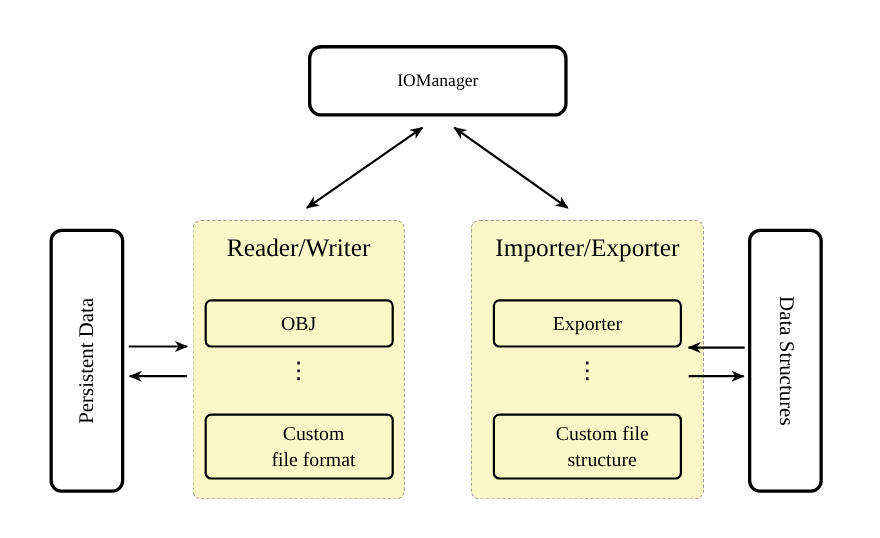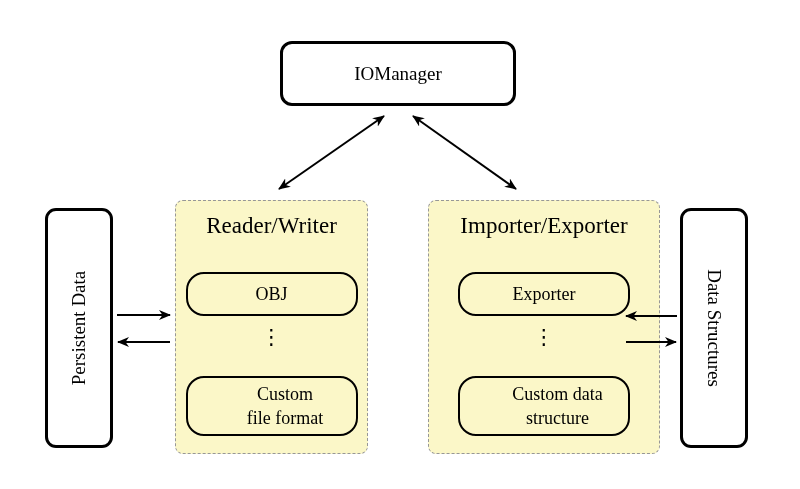--- a/index.html
+++ b/index.html
@@ -13,41 +13,41 @@
   #page{
     position:relative;width:800px;height:489px;background:var(--background);
     font-family:"Liberation Serif","DejaVu Serif",serif;color:#000;overflow:hidden;
   }
   .node{
     position:absolute;background:var(--node-fill);
     border:3px solid var(--line);border-radius:12px;
     display:flex;align-items:center;justify-content:center;
     box-sizing:border-box;
   }
-  #iomanager{left:280px;top:41px;width:236px;height:65px;font-size:19px;}
+  #iomanager{left:280px;top:41px;width:236px;height:65px;font-size:16px;}
   .side-node{border-radius:11px;}
   #persistent-data{left:45px;top:208px;width:68px;height:240px;}
   #data-structures{left:680px;top:208px;width:68px;height:240px;}
   .vlabel{white-space:nowrap;font-size:19px;}
   #persistent-data .vlabel{transform:rotate(-90deg);}
   #data-structures .vlabel{transform:rotate(90deg);}
   .group{
     position:absolute;background:var(--group-fill);
     border:1.6px dashed var(--group-border);border-radius:8px;
     box-sizing:border-box;
   }
   #reader-writer{left:175px;top:200px;width:193px;height:254px;}
-  #importer-exporter{left:428px;top:200px;width:232px;height:254px;}
+  #importer-exporter{left:428px;top:200px;width:212px;height:254px;}
   .group-title{
     position:absolute;top:12px;left:0;right:0;text-align:center;font-size:23px;
   }
   .mini-node{
     position:absolute;left:50%;transform:translateX(-50%);
     width:172px;background:transparent;
-    border:2.8px solid var(--line);border-radius:18px;
+    border:2.8px solid var(--line);border-radius:6px;
     display:flex;align-items:center;justify-content:center;
     box-sizing:border-box;
   }
   .mini-node.first{top:71px;height:44px;}
   .mini-node.second{top:175px;height:60px;padding-left:27px;}
   .mini-label{font-size:18px;text-align:center;white-space:pre-line;line-height:1.35;}
   .dots{
     position:absolute;left:0;right:0;top:126px;text-align:center;
     font-family:"DejaVu Sans",sans-serif;font-size:21px;line-height:1;color:#000;
   }
@@ -83,21 +83,21 @@
     </div>
   </div>
 
   <div id="importer-exporter" class="group">
     <div class="group-title">Importer/Exporter</div>
     <div class="mini-node first">
       <span class="mini-label">Exporter</span>
     </div>
     <div class="dots">⋮</div>
     <div class="mini-node second">
-      <span class="mini-label">Custom data
+      <span class="mini-label">Custom file
 structure</span>
     </div>
   </div>
 
   <svg id="connectors" viewBox="0 0 800 489" xmlns="http://www.w3.org/2000/svg">
     <defs>
       <marker id="ah" markerUnits="userSpaceOnUse" markerWidth="13" markerHeight="11" refX="11" refY="5" orient="auto-start-reverse">
         <path d="M0,0 L12,5 L0,10 L3.5,5 Z" fill="#000"></path>
       </marker>
     </defs>

